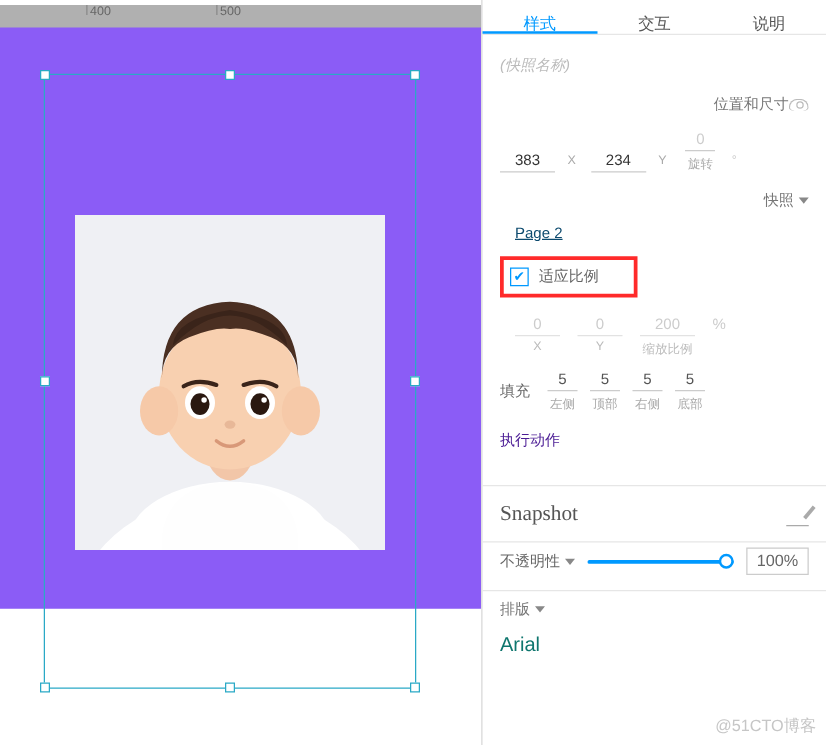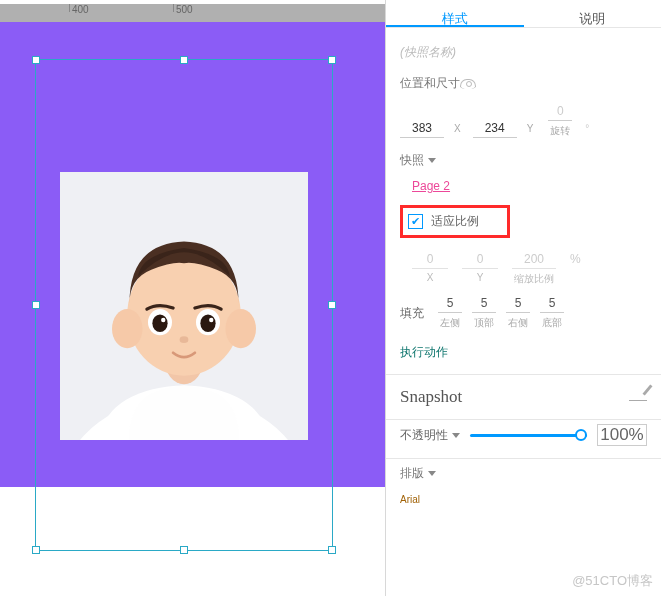--- a/index.html
+++ b/index.html
@@ -13,48 +13,48 @@
 .h-tl{left:-4px;top:-4px}.h-tr{right:-4px;top:-4px}.h-bl{left:-4px;bottom:-4px}.h-br{right:-4px;bottom:-4px}
 .h-t{left:50%;margin-left:-4px;top:-4px}.h-b{left:50%;margin-left:-4px;bottom:-4px}
 .h-l{top:50%;margin-top:-4px;left:-4px}.h-r{top:50%;margin-top:-4px;right:-4px}
 .avatar-box{position:absolute;left:60px;top:168px;width:248px;height:268px;background:#eff0f4;display:flex;align-items:flex-end;justify-content:center;overflow:hidden}
 .panel{position:absolute;right:0;top:0;width:276px;height:596px;border-left:1px solid #d8d8d8;background:#fff;display:flex;flex-direction:column}
 .tabs{display:flex;height:28px;border-bottom:1px solid #e6e6e6}
 .tab{flex:1;text-align:center;line-height:38px;font-size:13px;color:#555;cursor:pointer}
 .tab.active{color:#0099ff;border-bottom:2px solid #0099ff;font-weight:500}
 .body{flex:1;overflow:auto;padding:10px 14px 0 14px}
 .snapshot-name{color:#bbb;font-size:12px;font-style:italic;margin:6px 0 14px 0}
-.section-label{font-size:12px;color:#777;margin-bottom:10px;display:flex;align-items:center;justify-content:flex-start}
+.section-label{font-size:12px;color:#777;margin-bottom:10px;display:flex;align-items:center;justify-content:flex-end}
 .row{display:flex;align-items:flex-end;gap:10px;margin-bottom:14px}
 .field{display:flex;flex-direction:column;align-items:center;min-width:44px}
 .field input{width:44px;border:none;border-bottom:1px solid #ccc;text-align:center;font-size:12px;padding:2px 0;color:#333;outline:none}
 .field .u{font-size:10px;color:#aaa;margin-top:3px}
 .sub-lbl{font-size:10px;color:#aaa;margin:0 2px 4px 0}
-.link{color:#ec4899;text-decoration:underline;font-size:12px}
+.link{color:#0c4a6e;text-decoration:underline;font-size:12px}
 .highlight{border:3px solid #ff2a2a;padding:5px 28px 5px 5px;display:inline-flex;align-items:center;gap:8px;margin:6px 0 10px 0}
 .checkbox{width:15px;height:15px;border:1px solid #0099ff;display:inline-flex;align-items:center;justify-content:center;color:#0099ff;font-size:11px}
 .xy-row{display:flex;gap:14px;justify-content:flex-start;margin:4px 0 10px 0;padding-left:12px}
 .xy-field{text-align:center}
 .xy-field .v{border-bottom:1px solid #e2e2e2;width:36px;text-align:center;color:#ccc;padding-bottom:2px}
 .xy-field .l{font-size:10px;color:#bbb;margin-top:3px}
 .pad-row{display:flex;align-items:center;gap:10px;margin-bottom:14px}
 .pad-lbl{font-size:12px;color:#666;margin-right:4px}
 .pad-field{text-align:center}
 .pad-field .v{border-bottom:1px solid #ccc;width:24px;text-align:center;color:#555;padding-bottom:2px}
 .pad-field .l{font-size:10px;color:#aaa;margin-top:3px}
-.action{font-size:12px;color:#0f766e;margin:6px 0 13px 0;cursor:pointer}
+.action{font-size:12px;color:#4c1d95;margin:6px 0 27px 0;cursor:pointer}
 .sep{height:1px;background:#e6e6e6;margin:0 -14px}
-.snap-row{display:flex;justify-content:space-between;align-items:flex-start;padding:12px 0}
+.snap-row{display:flex;justify-content:space-between;align-items:flex-end;padding:12px 0}
 .snap-title{font-size:17px;color:#555;font-family:Georgia,serif}
 .opacity-row{display:flex;align-items:center;gap:10px;padding:4px 0 12px 0}
 .slider{flex:1;height:3px;background:#0099ff;position:relative;border-radius:2px}
 .slider .thumb{position:absolute;right:0;top:-5px;width:12px;height:12px;border-radius:50%;background:#fff;border:2px solid #0099ff}
-.opct-val{border:1px solid #ccc;width:50px;height:22px;text-align:center;font-size:17px;line-height:20px}
+.opct-val{border:1px solid #ccc;width:50px;height:22px;text-align:center;font-size:13px;line-height:20px}
 .typo-label{font-size:12px;color:#777;margin:6px 0 8px 0}
-.font{color:#a16207;font-size:10px;padding:4px 0}
+.font{color:#0f766e;font-size:16px;padding:4px 0}
 .watermark{position:absolute;right:8px;bottom:6px;color:#c6c6c6;font-size:13px}
 .eye{width:16px;height:10px;border:1px solid #bbb;border-radius:60% 60% 60% 60%/100% 100% 40% 40%;position:relative;border-bottom:none}
 .eye::after{content:"";position:absolute;left:5px;top:1px;width:4px;height:4px;border:1px solid #bbb;border-radius:50%}
 .lock{display:inline-block;width:10px;height:8px;border:1px solid #aaa;border-radius:2px;position:relative;margin-bottom:3px}
 .lock::before{content:"";position:absolute;left:1px;top:-6px;width:6px;height:6px;border:1px solid #aaa;border-bottom:none;border-radius:6px 6px 0 0}
 .tri{display:inline-block;width:0;height:0;border-left:4px solid transparent;border-right:4px solid transparent;border-top:5px solid #888;margin-left:4px;vertical-align:middle}
 .rename{width:18px;height:14px;border-bottom:1px solid #aaa;position:relative}
 .rename::before{content:"";position:absolute;right:-2px;top:-3px;width:3px;height:12px;background:#aaa;transform:rotate(40deg)}
 </style>
 </head>
@@ -98,20 +98,21 @@
     <div class="handle h-r"></div>
     <div class="handle h-bl"></div>
     <div class="handle h-b"></div>
     <div class="handle h-br"></div>
   </div>
 </div>
 
 <div class="panel">
   <div class="tabs">
     <div class="tab active">样式</div>
+    <div class="tab">交互</div>
     <div class="tab">说明</div>
   </div>
 
   <div class="body">
     <div class="snapshot-name">(快照名称)</div>
 
     <div class="section-label">
       <span>位置和尺寸</span>
       <span class="eye"></span>
     </div>

